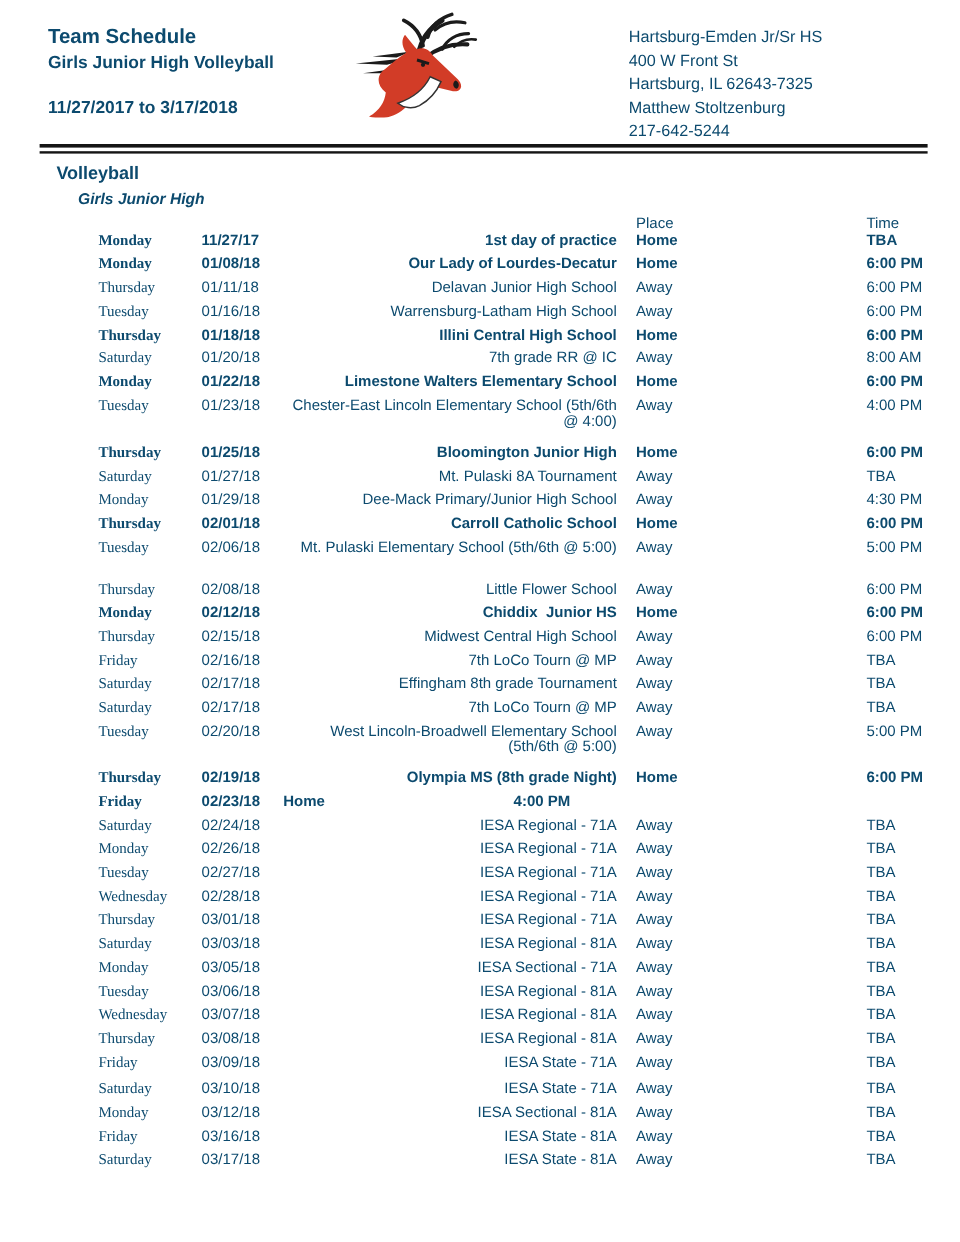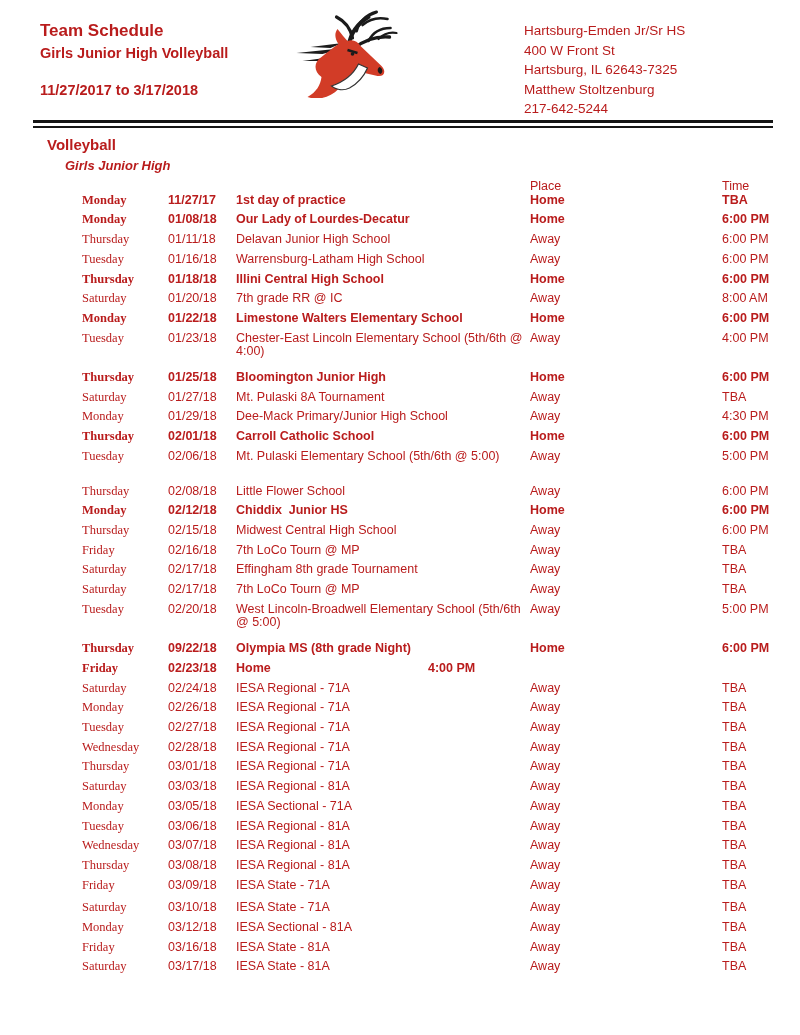--- a/index.html
+++ b/index.html
@@ -1,21 +1,21 @@
 <!DOCTYPE html>
 <html><head>
 <meta charset="utf-8">
 <style>
   html,body { margin:0; padding:0; background:#ffffff; }
   .page {
     position:relative;
     width:800px; height:1035px;
     background:#ffffff;
     font-family:"Liberation Sans", sans-serif;
-    color:#b91c1c;
+    color:#0c4a6e;
     overflow:hidden;
   }
   
   .header-left  { position:absolute; left:40px; top:21px; }
   .hl-title     { font-size:17px;   font-weight:bold; margin-bottom:4px; }
   .hl-subtitle  { font-size:14.5px; font-weight:bold; margin-bottom:21px; }
   .hl-daterange { font-size:14.5px; font-weight:bold; }
   .logo-wrap    { position:absolute; left:293px; top:6px; width:108px; height:92px; }
   .logo-wrap svg{ width:100%; height:100%; }
   .header-right { position:absolute; left:524px; top:21px;
@@ -27,21 +27,21 @@
   .sport-heading { position:absolute; left:47px; top:136px; font-size:15px; font-weight:bold; }
   .team-heading  { position:absolute; left:65px; top:158px; font-size:13px;
                    font-weight:bold; font-style:italic; }
   
   .table { position:absolute; left:82px; top:180px; width:702px; font-size:12.5px; }
   .row   { display:flex; align-items:flex-start; line-height:13.7px; margin-bottom:6px; }
   .row.home { font-weight:bold; }
   .thead { font-weight:normal; margin-bottom:0; }
   .c-day   { width:86px;  flex:none;font-family:Liberation Serif, serif; }
   .c-date  { width:68px;  flex:none; }
-  .c-event { width:294px; flex:none; white-space:pre-wrap; padding-right:6px; box-sizing:border-box; }
+  .c-event { width:294px; flex:none; white-space:pre-wrap; padding-right:16px; box-sizing:border-box;text-align:right; }
   .c-place { width:192px; flex:none; }
   .c-time  { width:62px;  flex:none; }
   .gap-xs { margin-bottom:9px;  }
   .gap-sm { margin-bottom:12px; }
   .gap-lg { margin-bottom:21px; }
 </style>
 </head>
 <body>
 
 <div class="page">
@@ -239,21 +239,21 @@
         </div>
         <div class="row gap-sm">
           <span class="c-day">Tuesday</span>
           <span class="c-date">02/20/18</span>
           <span class="c-event">West Lincoln-Broadwell Elementary School (5th/6th @ 5:00)</span>
           <span class="c-place">Away</span>
           <span class="c-time">5:00 PM</span>
         </div>
         <div class="row home">
           <span class="c-day">Thursday</span>
-          <span class="c-date">09/22/18</span>
+          <span class="c-date">02/19/18</span>
           <span class="c-event">Olympia MS (8th grade Night)</span>
           <span class="c-place">Home</span>
           <span class="c-time">6:00 PM</span>
         </div>
         <div class="row home">
           <span class="c-day">Friday</span>
           <span class="c-date">02/23/18</span>
           <span class="c-place">Home</span>
           <span class="c-time">4:00 PM</span>
         </div>

